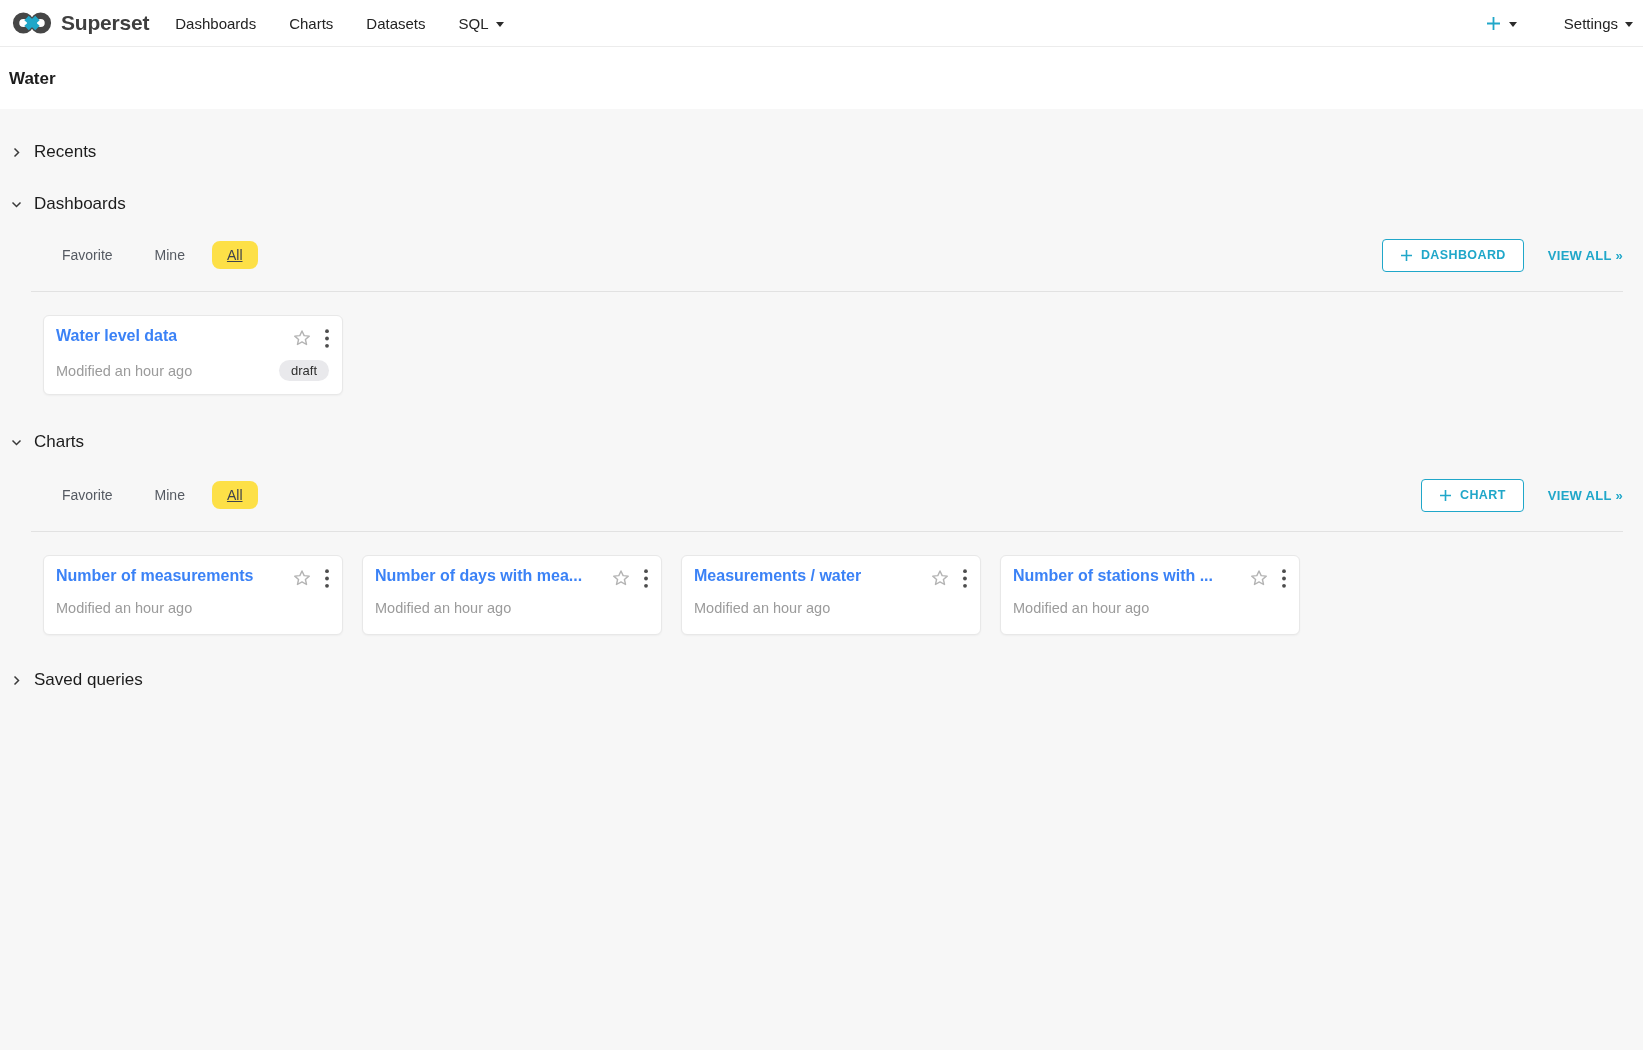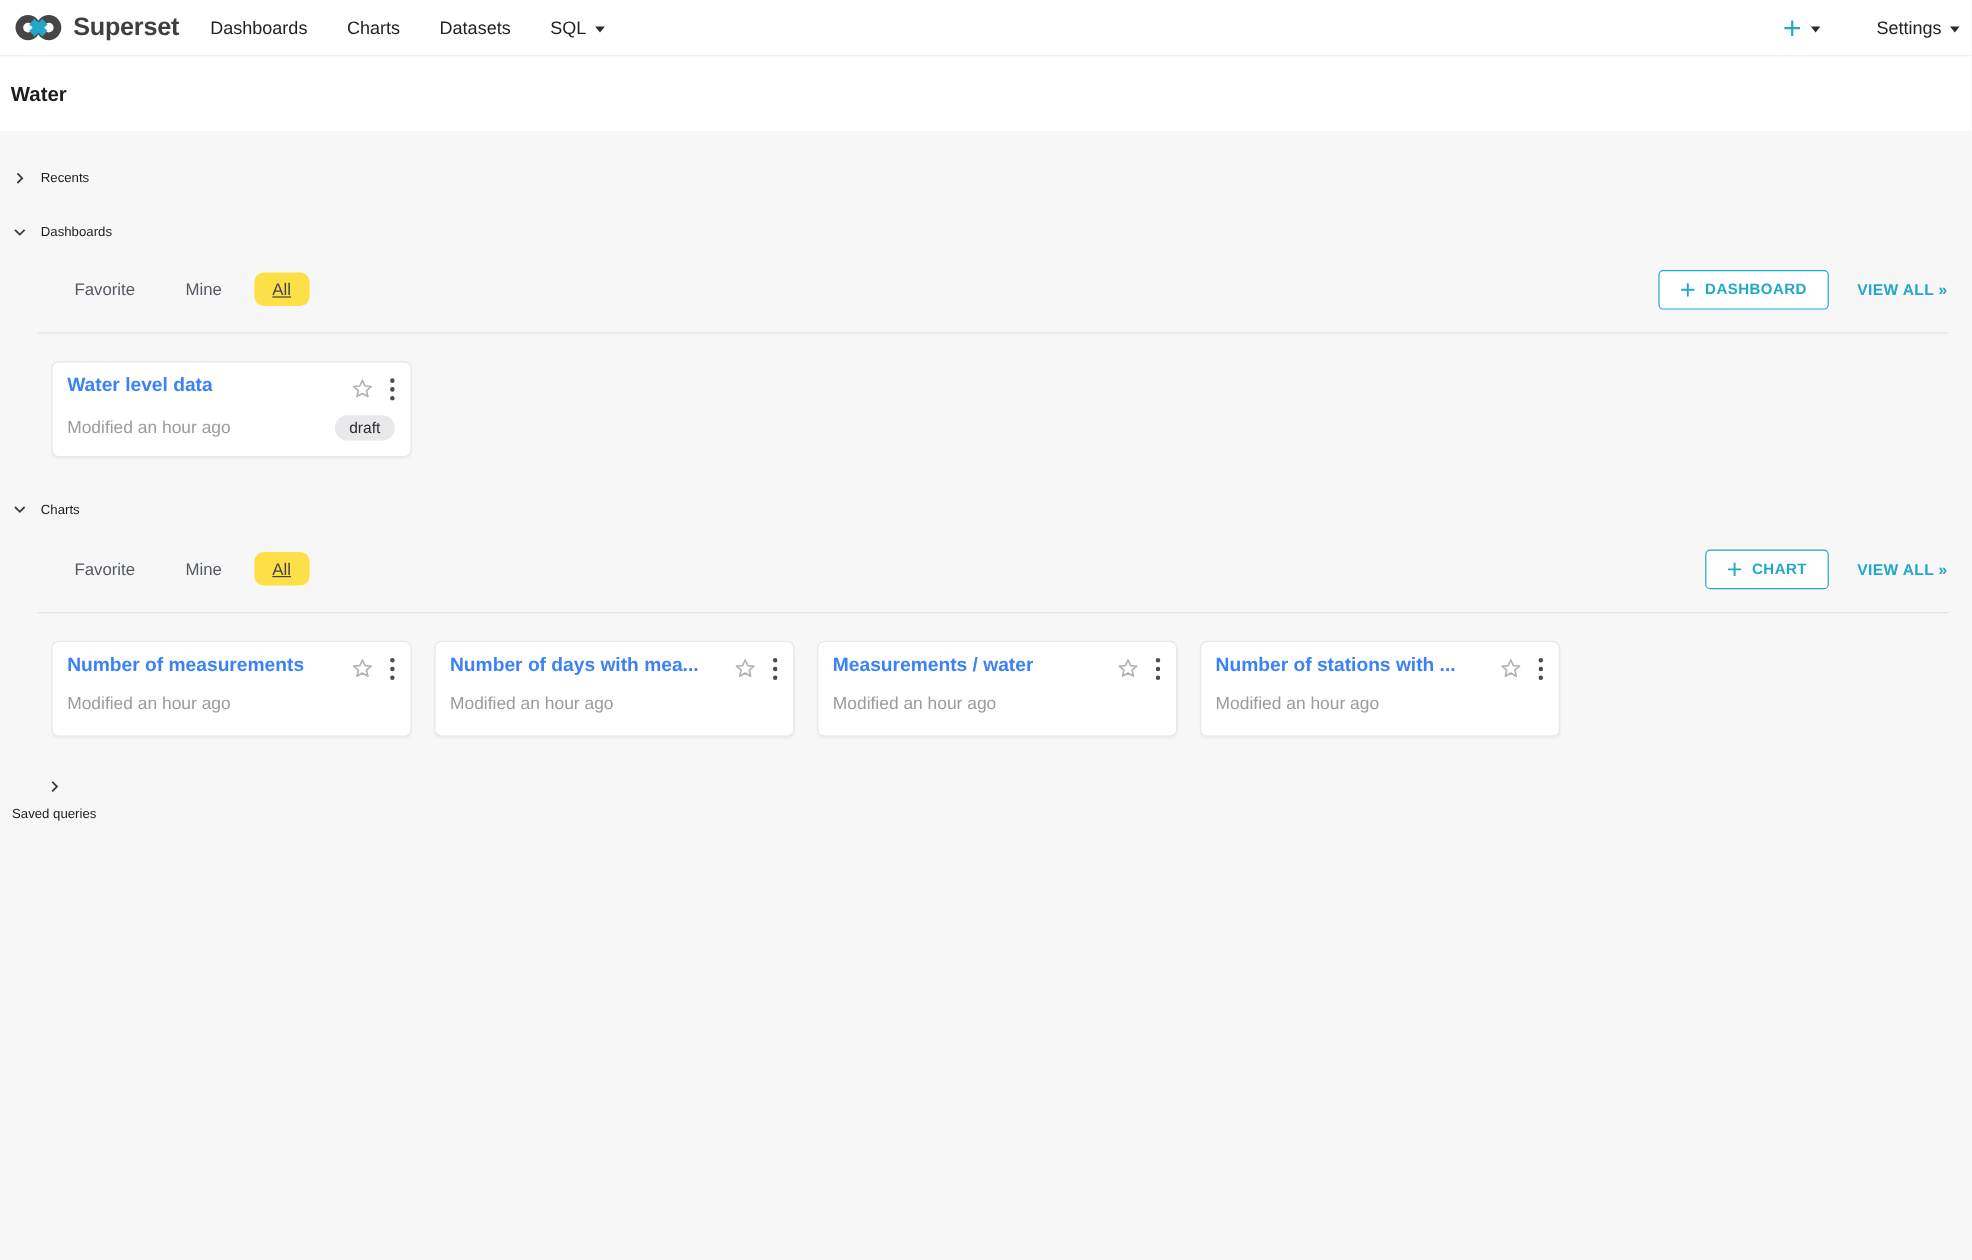--- a/index.html
+++ b/index.html
@@ -29,25 +29,25 @@
   .nav-right { margin-left: auto; display: flex; align-items: center; gap: 24px; padding-right: 2px; }
   .plus-menu, .settings-menu { display: flex; align-items: center; gap: 7px; cursor: pointer; }
   .settings-menu { font-size: 15px; color: #232323; margin-left: 23px; }
   
   .page-header { background: #fff; padding: 22px 16px 20px 9px; }
   .page-header h1 { margin: 0; font-size: 17px; font-weight: 700; color: #1d1d1d; }
   
   .content { padding: 33px 20px 0 10px; }
   .section-head {
     display: flex; align-items: center; gap: 11px;
-    font-size: 11px; color: #1c1c1c; cursor: pointer; width: max-content;
+    font-size: 17px; color: #1c1c1c; cursor: pointer; width: max-content;
   }
   .head-recents { margin-bottom: 32px; }
   .head-charts { margin-top: 37px; }
-  .head-saved { margin-top: 35px; flex-direction: column; }
+  .head-saved { margin-top: 35px; }
   .controls-row {
     display: flex; justify-content: space-between; align-items: center;
     margin: 24px 0 0 52px; height: 34px;
   }
   .controls-row.charts-controls { margin-top: 26px; }
   .tabs { display: flex; align-items: center; gap: 42px; font-size: 14px; color: #555a62; }
   .tab { cursor: pointer; }
   .tab.selected {
     background: #fde047; border-radius: 8px;
     padding: 6px 15px; margin: -6px -15px; color: #3f434c; text-decoration: underline;

